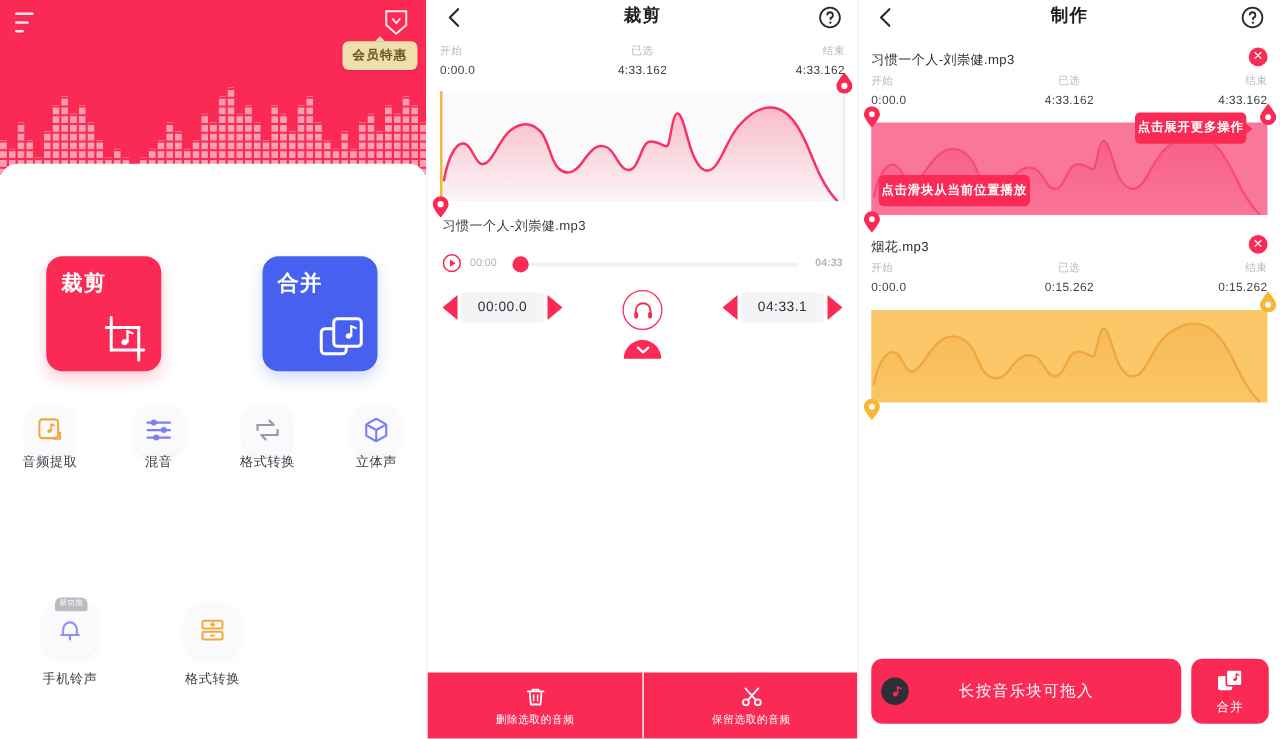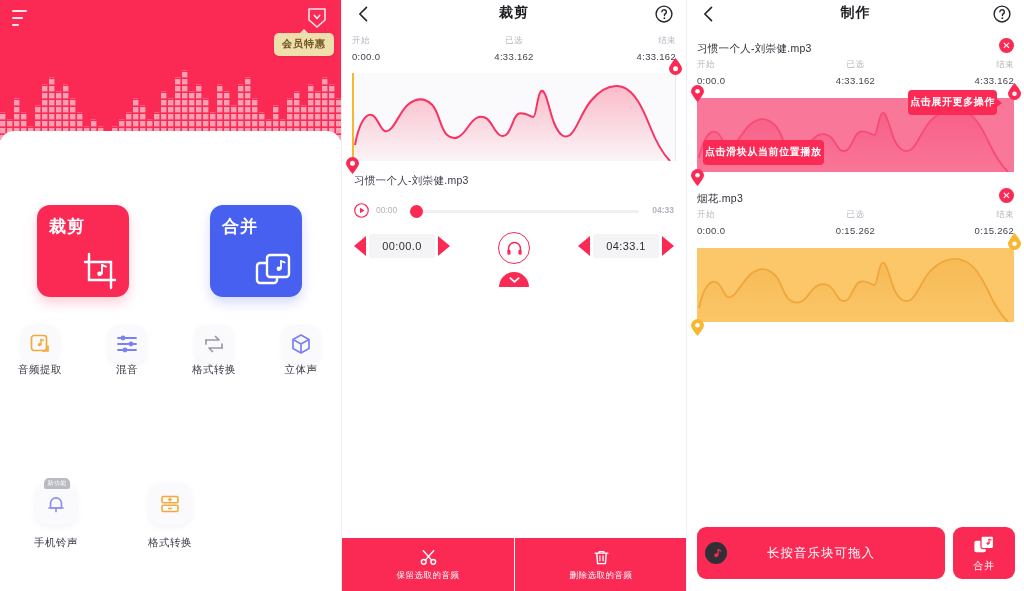--- a/index.html
+++ b/index.html
@@ -514,34 +514,34 @@
       <div class="stepper sright">
         <div class="arrow-l"></div>
         <div class="fld">04:33.1</div>
         <div class="arrow-r"></div>
       </div>
     </div>
 
     <div class="bottombar">
       <div class="bb">
         <svg width="19" height="19" viewBox="0 0 24 24">
-          <circle cx="6" cy="17.5" r="3" fill="none" stroke="#fff" stroke-width="1.8"></circle>
-          <circle cx="18" cy="17.5" r="3" fill="none" stroke="#fff" stroke-width="1.8"></circle>
-          <path d="M8 15.3 L18.5 3.5 M16 15.3 L5.5 3.5" stroke="#fff" stroke-width="1.8" stroke-linecap="round"></path>
-        </svg>
-        <div class="lbl">保留选取的音频</div>
-      </div>
-      <div class="bb">
-        <svg width="19" height="19" viewBox="0 0 24 24">
           <path d="M4 6.5 h16" stroke="#fff" stroke-width="1.8" stroke-linecap="round"></path>
           <path d="M9 6.5 V4.6 h6 v1.9" fill="none" stroke="#fff" stroke-width="1.8" stroke-linejoin="round"></path>
           <path d="M6 6.5 l1.1 13.2 h9.8 L18 6.5" fill="none" stroke="#fff" stroke-width="1.8" stroke-linejoin="round"></path>
           <path d="M10 10 v6 M14 10 v6" stroke="#fff" stroke-width="1.5" stroke-linecap="round"></path>
         </svg>
         <div class="lbl">删除选取的音频</div>
+      </div>
+      <div class="bb">
+        <svg width="19" height="19" viewBox="0 0 24 24">
+          <circle cx="6" cy="17.5" r="3" fill="none" stroke="#fff" stroke-width="1.8"></circle>
+          <circle cx="18" cy="17.5" r="3" fill="none" stroke="#fff" stroke-width="1.8"></circle>
+          <path d="M8 15.3 L18.5 3.5 M16 15.3 L5.5 3.5" stroke="#fff" stroke-width="1.8" stroke-linecap="round"></path>
+        </svg>
+        <div class="lbl">保留选取的音频</div>
       </div>
     </div>
   </div>
 
   <div class="panel-make">
 
     <div class="navbar">
       <svg class="nav-back" viewBox="0 0 24 24">
         <path d="M15 4 L7 12 l8 8" fill="none" stroke="#26262e" stroke-width="2" stroke-linecap="round" stroke-linejoin="round"></path>
       </svg>

